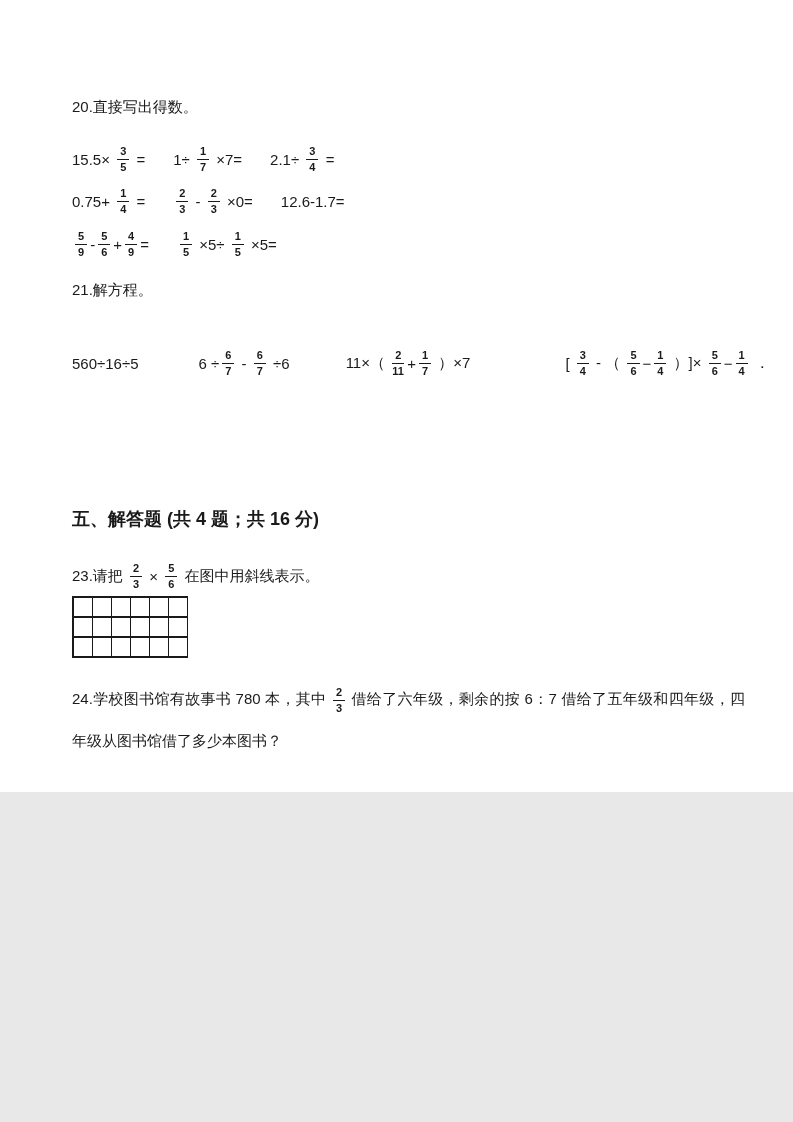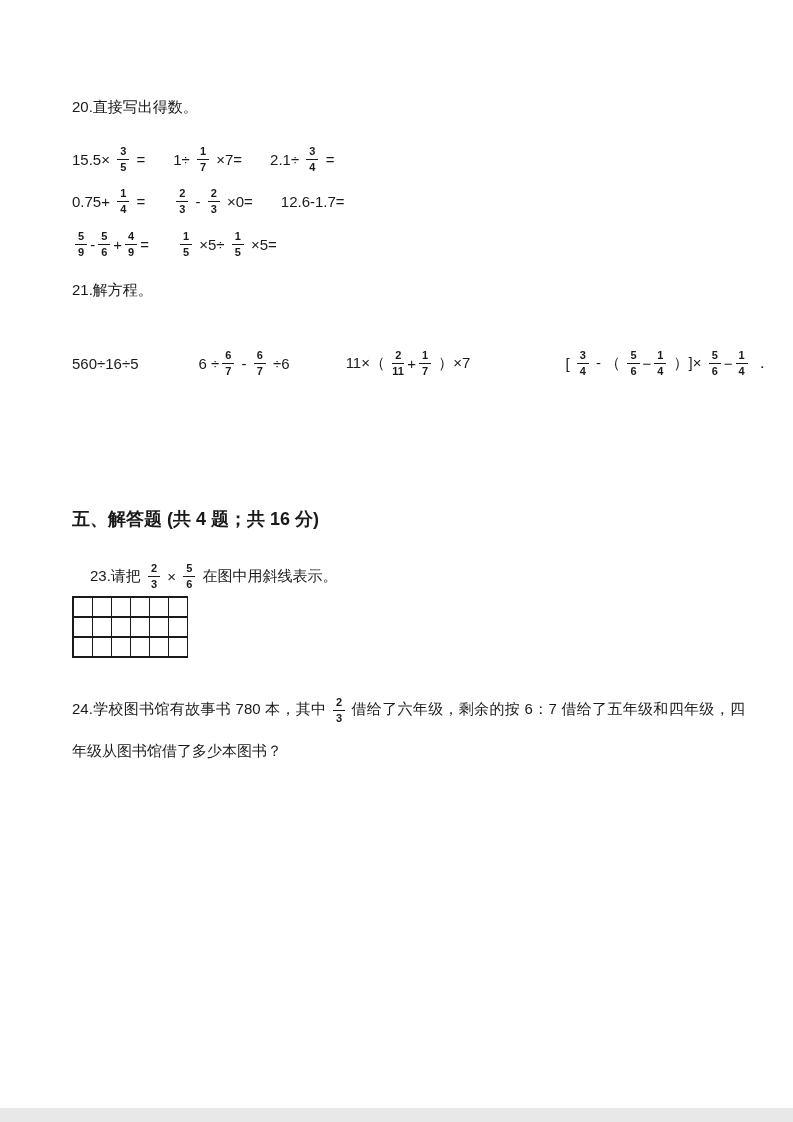--- a/index.html
+++ b/index.html
@@ -1,18 +1,18 @@
 <!DOCTYPE html>
 <html><head>
 <meta charset="utf-8">
 <style>
   html,body{margin:0;padding:0;background:#e8e8e8;}
   .page{
     position:relative;
-    width:793px;height:1108px;
+    width:793px;height:792px;
     margin:0 auto;
     background:#ffffff;
     color:#1a1a1a;
     font-family:"Liberation Sans","DejaVu Sans",sans-serif;
     box-sizing:border-box;
     padding:97px 48px 0 72px;
     overflow:hidden;
   }
   .qtitle{font-size:15px;line-height:20px;}
   .mrow{display:flex;align-items:center;height:36px;font-size:15px;}
@@ -31,28 +31,28 @@
   #q21-title{margin-top:18px;}
   .q21-row{margin-top:22px;display:flex;font-size:15px;line-height:20px;}
   .q21-row .eq-1{width:156px;}
   .q21-row .eq-2{width:179px;}
   #q22-title{margin-top:112px;}
   .q22-row{margin-top:44px;display:flex;height:38px;font-size:15px;gap:40px;}
   .q22-row .e-2{margin-left:20px;}
   .q22-row .e-3{margin-left:16px;}
   .q22-row .e-4{margin-left:55px;}
   .section-title{margin-top:125px;font-size:18px;font-weight:700;line-height:24px;}
-  #q23-line{margin-top:28px;display:inline-flex;align-items:center;height:34px;font-size:15px;margin-left:18px;}
+  #q23-line{margin-top:28px;display:inline-flex;align-items:center;height:34px;font-size:15px;}
   .grid{
     display:grid;margin-top:3px;
     border:1px solid #1a1a1a;
     width:max-content;
   }
   .gcell{width:18px;height:18px;border:0.5px solid #1a1a1a;}
-  #q24{margin-top:30px;font-size:15px;line-height:42px;text-align:justify;}
+  #q24{margin-top:20px;font-size:15px;line-height:42px;text-align:justify;}
   #q24 .frac{margin:0 2px;}
 </style>
 </head>
 <body>
 
 <div class="page">
 
   <div class="qtitle" id="q20-title">20.直接写出得数。</div>
 
   <div class="mrow" id="q20-r1">

